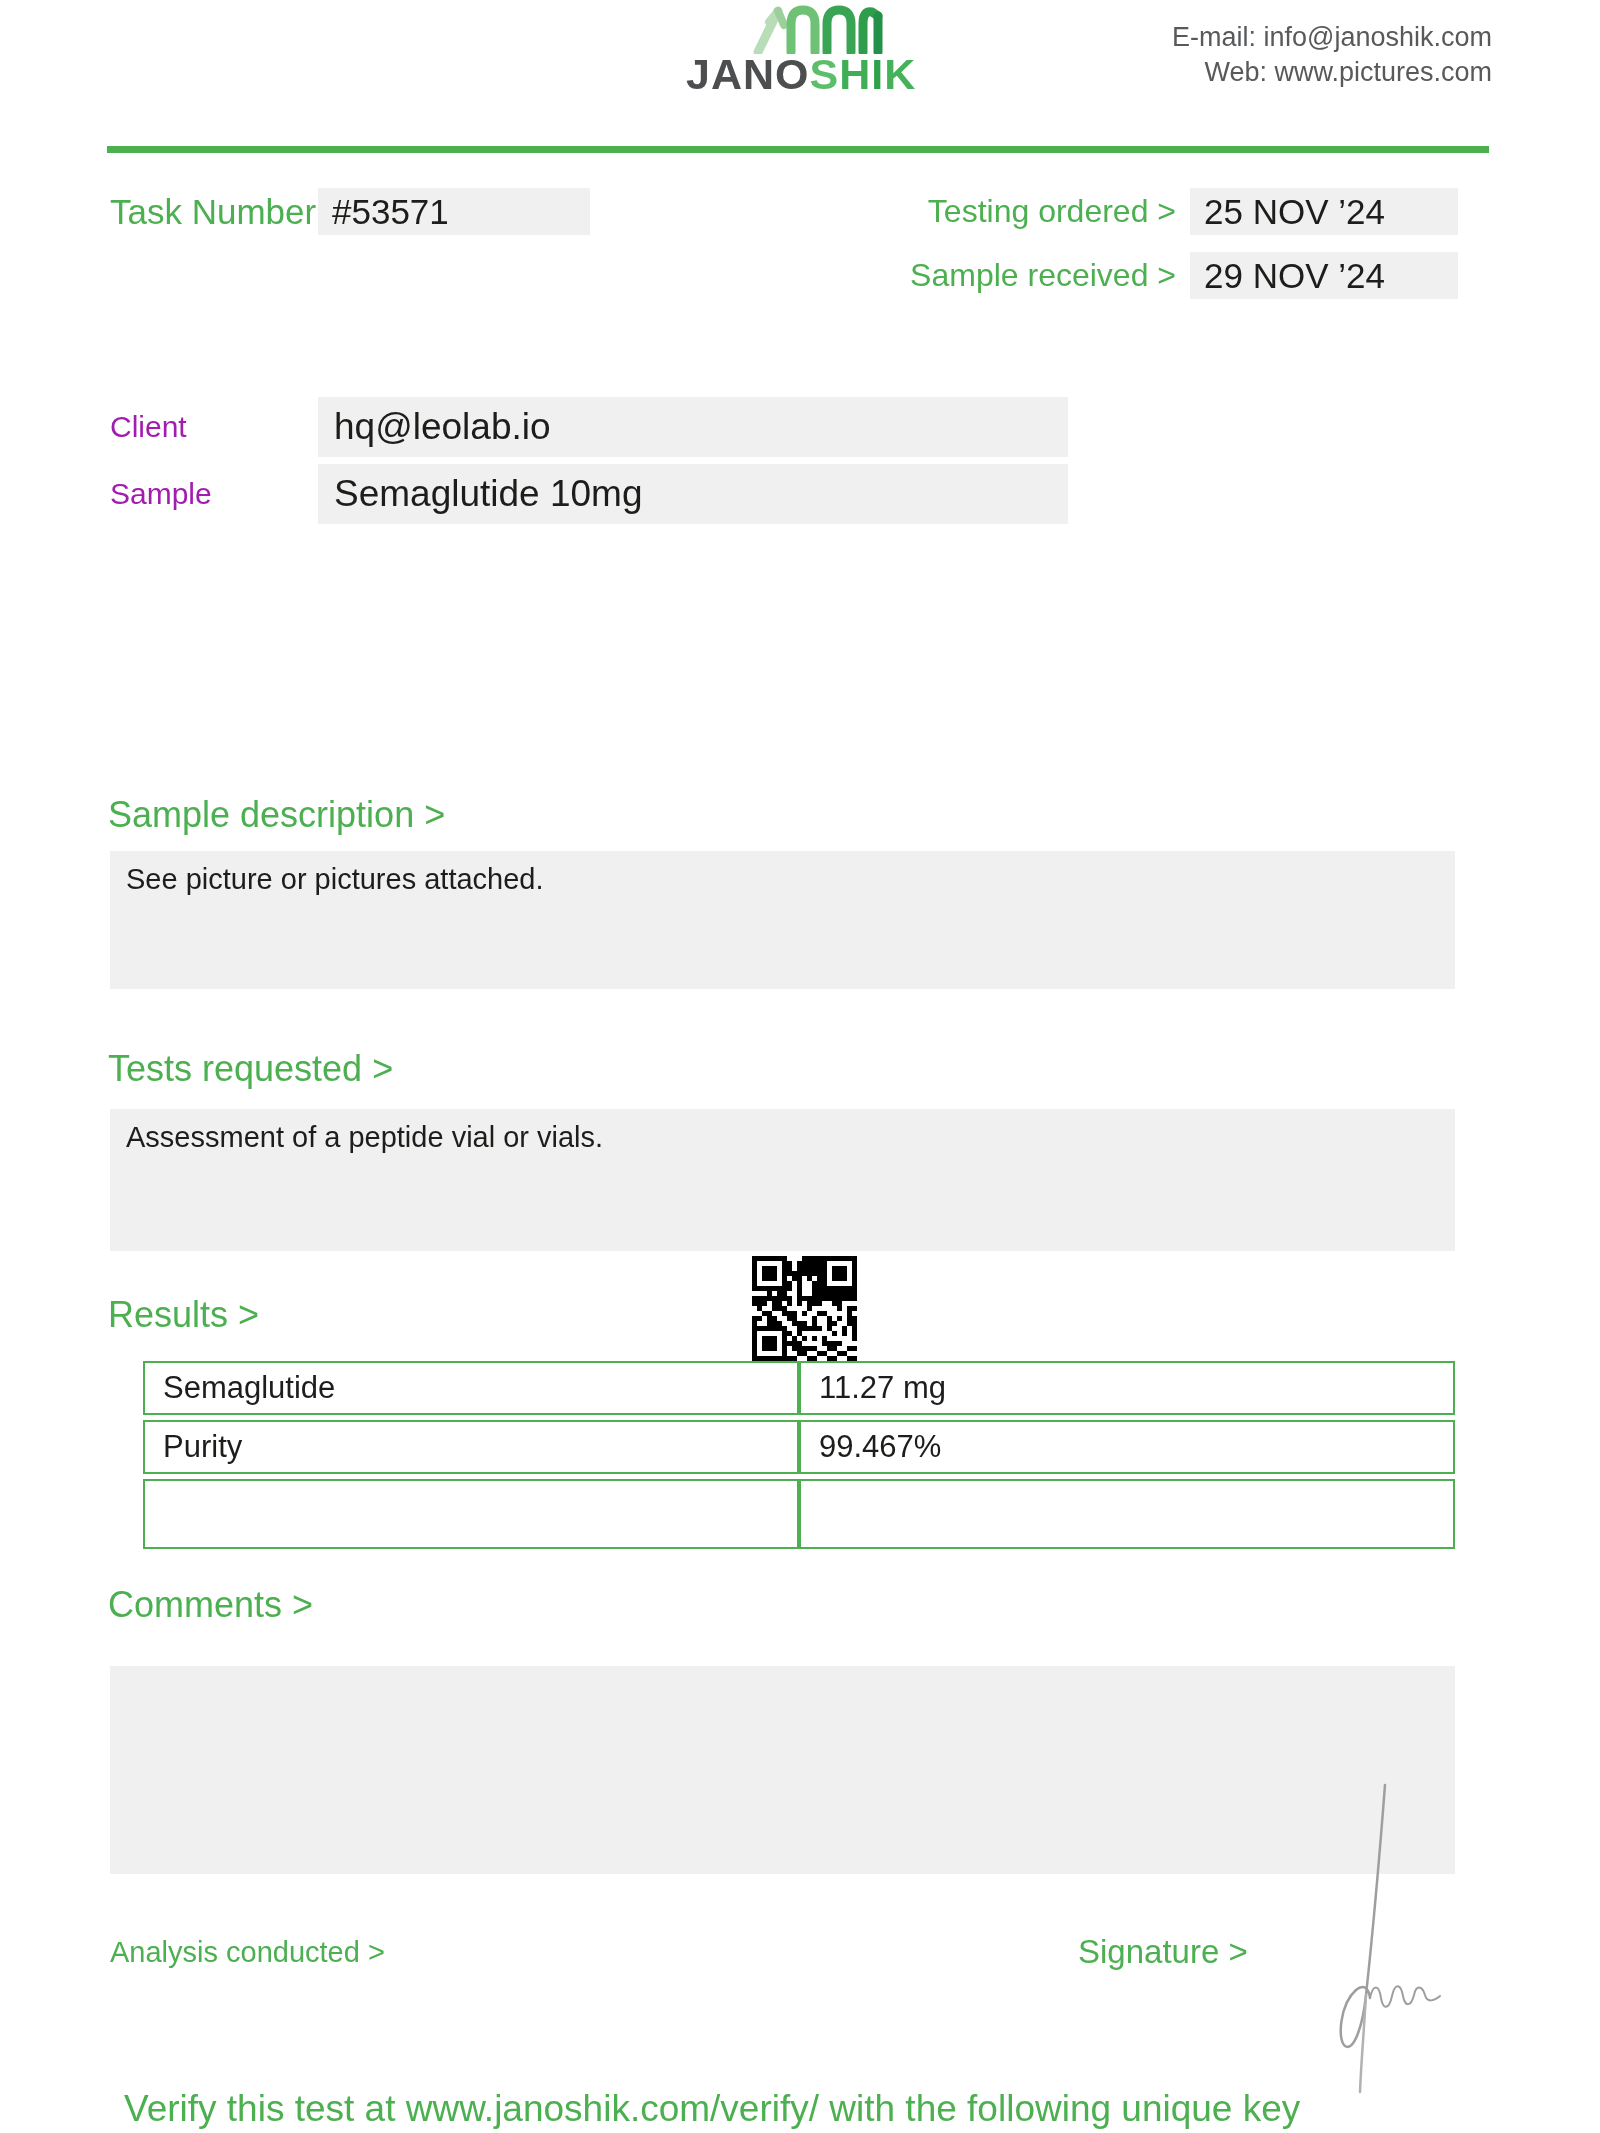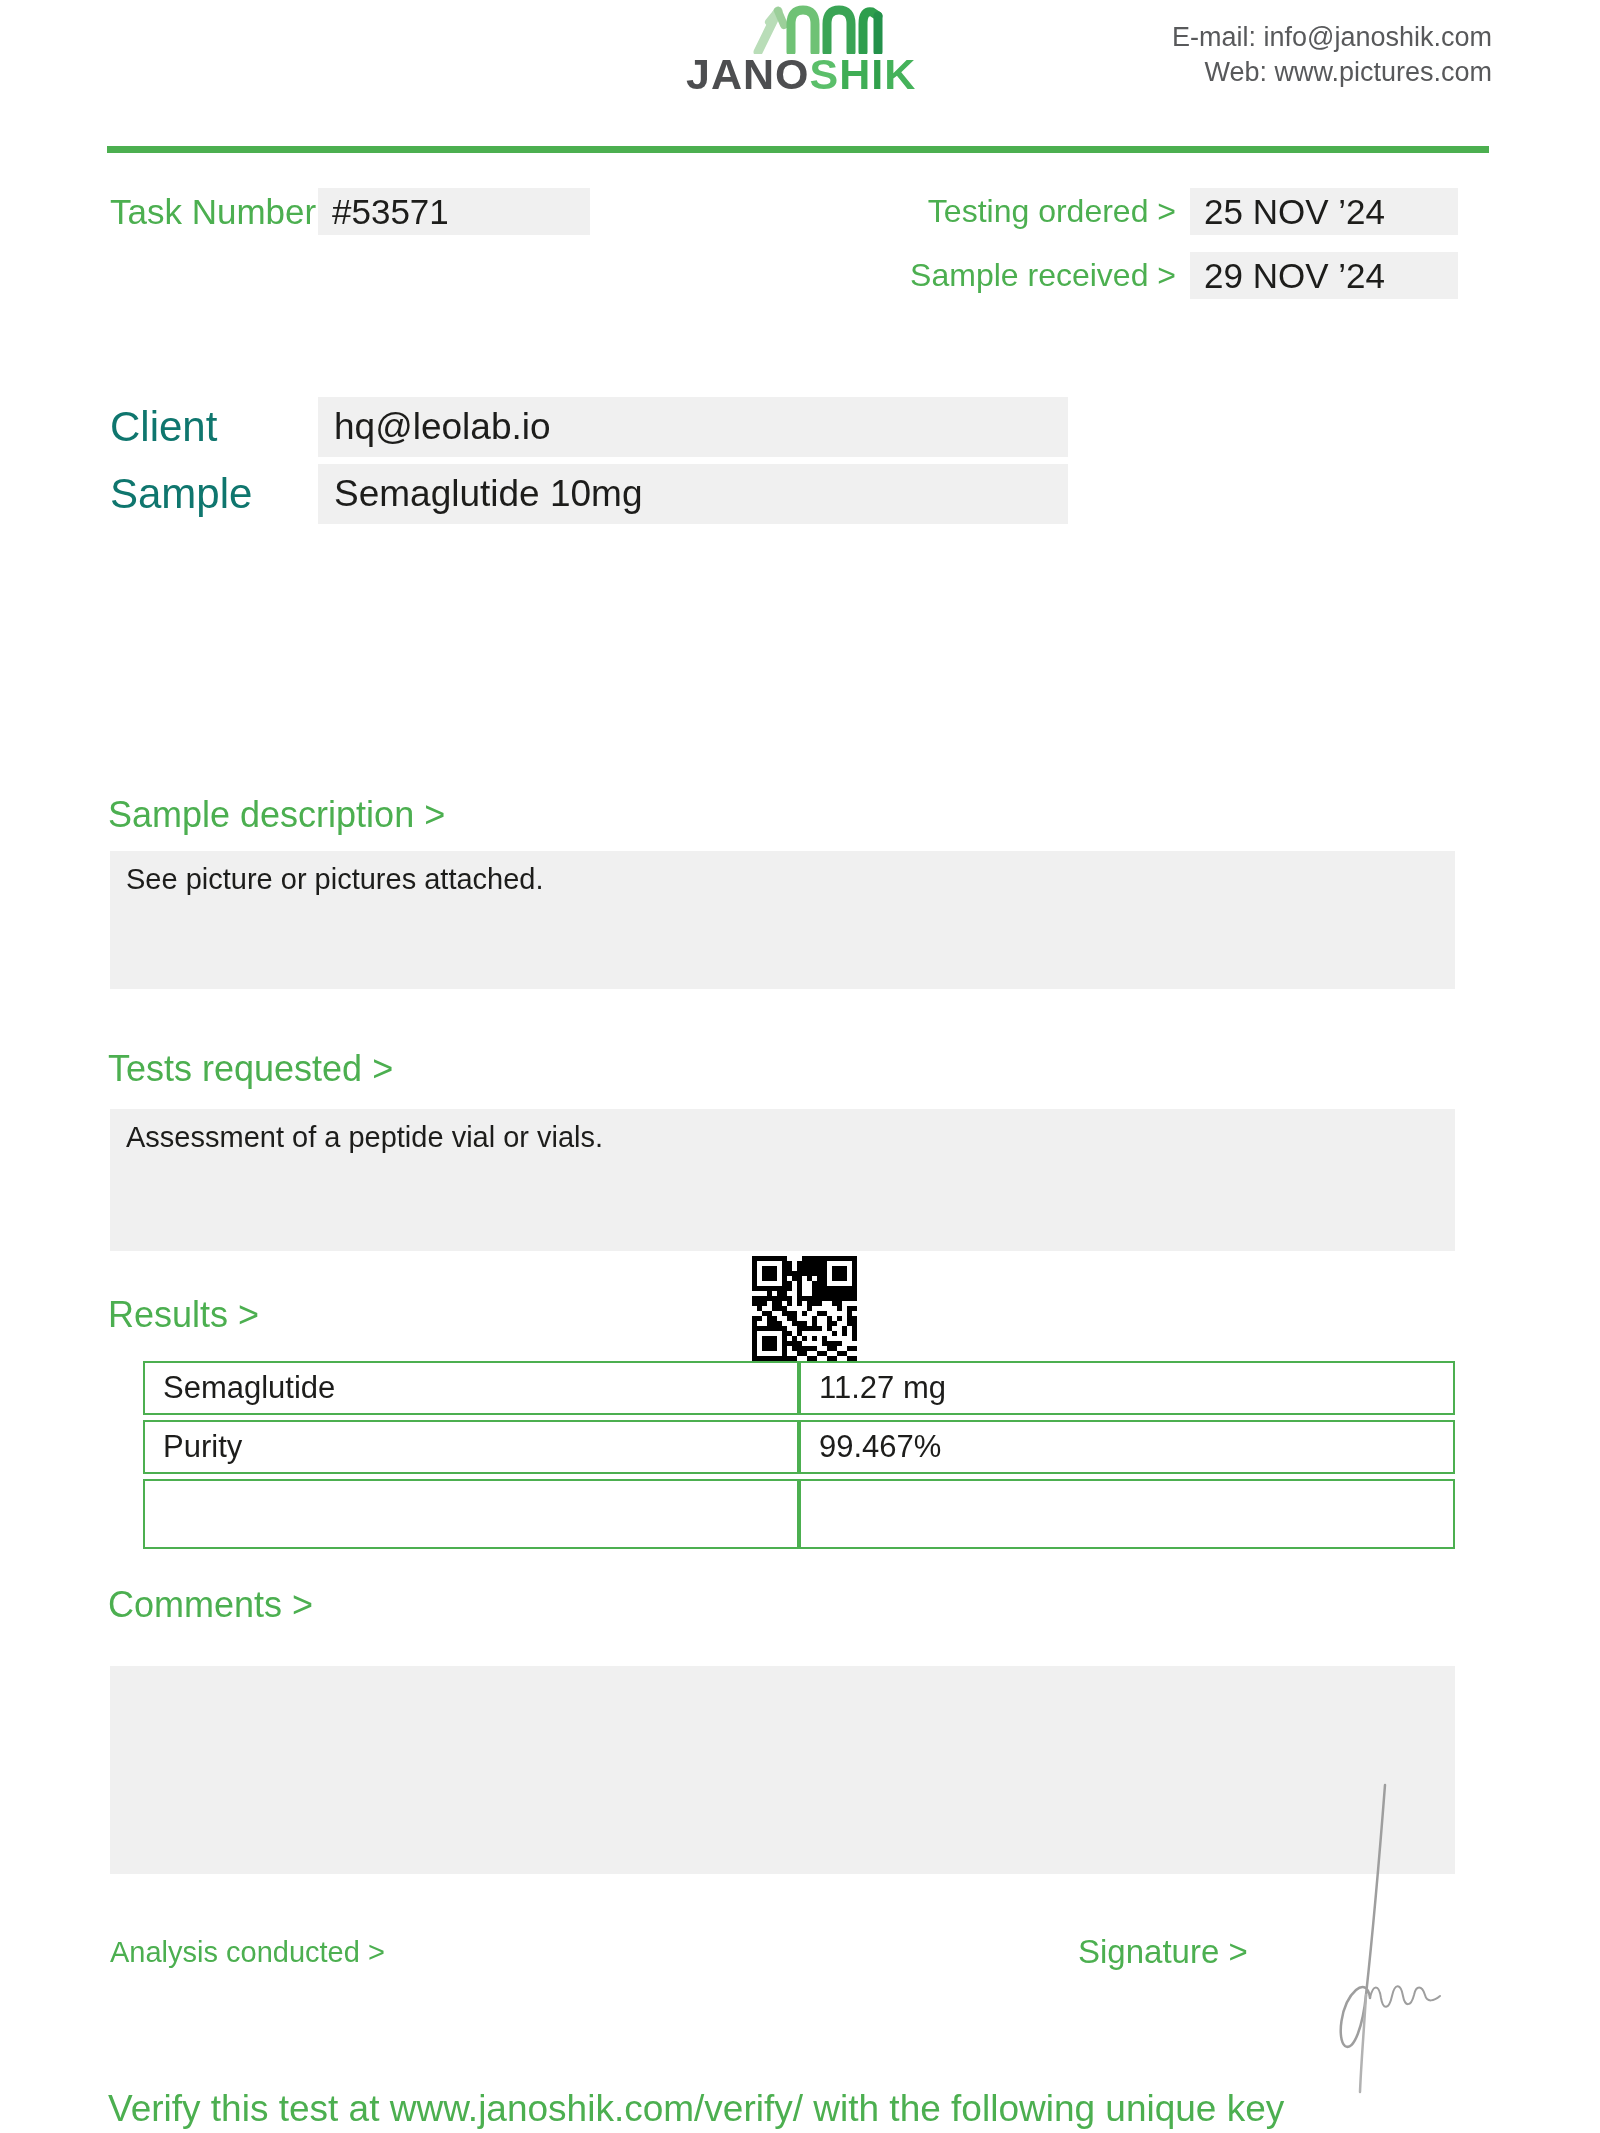--- a/index.html
+++ b/index.html
@@ -25,21 +25,21 @@
   .task-label { left:110px; top:188px; }
   .task-box { left:318px; top:188px; width:272px; }
   .ordered-label { right:424px; top:188px; }
   .ordered-box { left:1190px; top:188px; width:268px; }
   .received-label { right:424px; top:252px; }
   .received-box { left:1190px; top:252px; width:268px; }
 
   
   .info-rows { left:110px; top:397px; width:958px; }
   .info-row { display:flex; height:60px; margin-bottom:7px; }
-  .info-label { width:208px; font-size:42px; line-height:60px; color:#0f766e; }
+  .info-label { width:208px; font-size:30px; line-height:60px; color:#a21caf; }
   .info-value { width:750px; background:#f0f0f0; font-size:37px; line-height:60px; padding-left:16px; color:#1d1d1b; }
 
   
   .sec-heading { font-size:36px; line-height:44px; color:#4CAF50; white-space:nowrap; }
   .desc-heading { left:108px; top:793px; }
   .desc-box { left:110px; top:851px; width:1345px; height:138px; padding:12px 16px; font-size:29px; }
   .req-heading { left:108px; top:1047px; }
   .req-box { left:110px; top:1109px; width:1345px; height:142px; padding:12px 16px; font-size:29px; }
   .results-heading { left:108px; top:1293px; }
   .comments-heading { left:108px; top:1583px; }
@@ -54,21 +54,21 @@
   table.results { width:100%; border-collapse:separate; border-spacing:0 5px; }
   table.results td { border:2px solid #4CAF50; font-size:31px; color:#1d1d1b; padding:0 0 0 18px; width:50%; background:#fff; }
   table.results tr.r1 td, table.results tr.r2 td { height:54px; }
   table.results tr.r3 td { height:70px; }
 
   
   .analysis-label { left:110px; top:1928px; font-size:29px; line-height:48px; color:#4CAF50; white-space:nowrap; }
   .analysis-box { left:497px; top:1926px; width:300px; height:48px; font-size:36px; line-height:48px; padding-left:12px; white-space:nowrap; }
   .signature-label { left:1078px; top:1928px; font-size:33px; line-height:48px; color:#4CAF50; white-space:nowrap; }
   .signature-svg { left:1290px; top:1780px; }
-  .verify { left:108px; top:2088px; font-size:37px; color:#4CAF50; white-space:nowrap; }
+  .verify { left:124px; top:2088px; font-size:37px; color:#4CAF50; white-space:nowrap; }
 </style>
 </head>
 <body>
 
 <div class="page">
 
 
   <div class="abs logo-mark">
     <svg width="145" height="52" viewBox="0 0 145 52" fill="none">
       <path d="M8,50 L28,9" stroke="#b9ddb8" stroke-width="9" stroke-linecap="round"></path>

